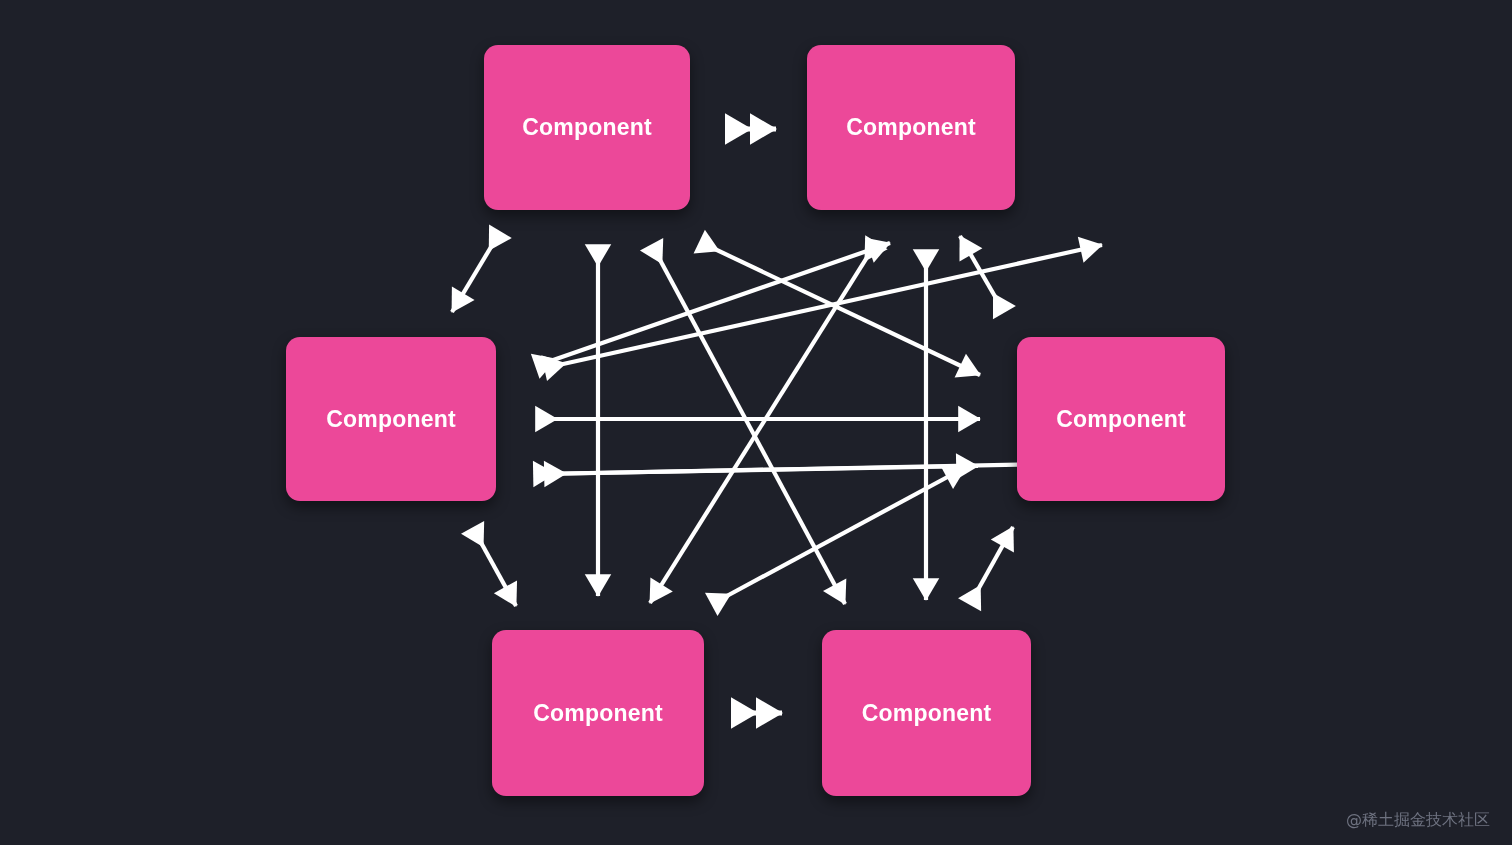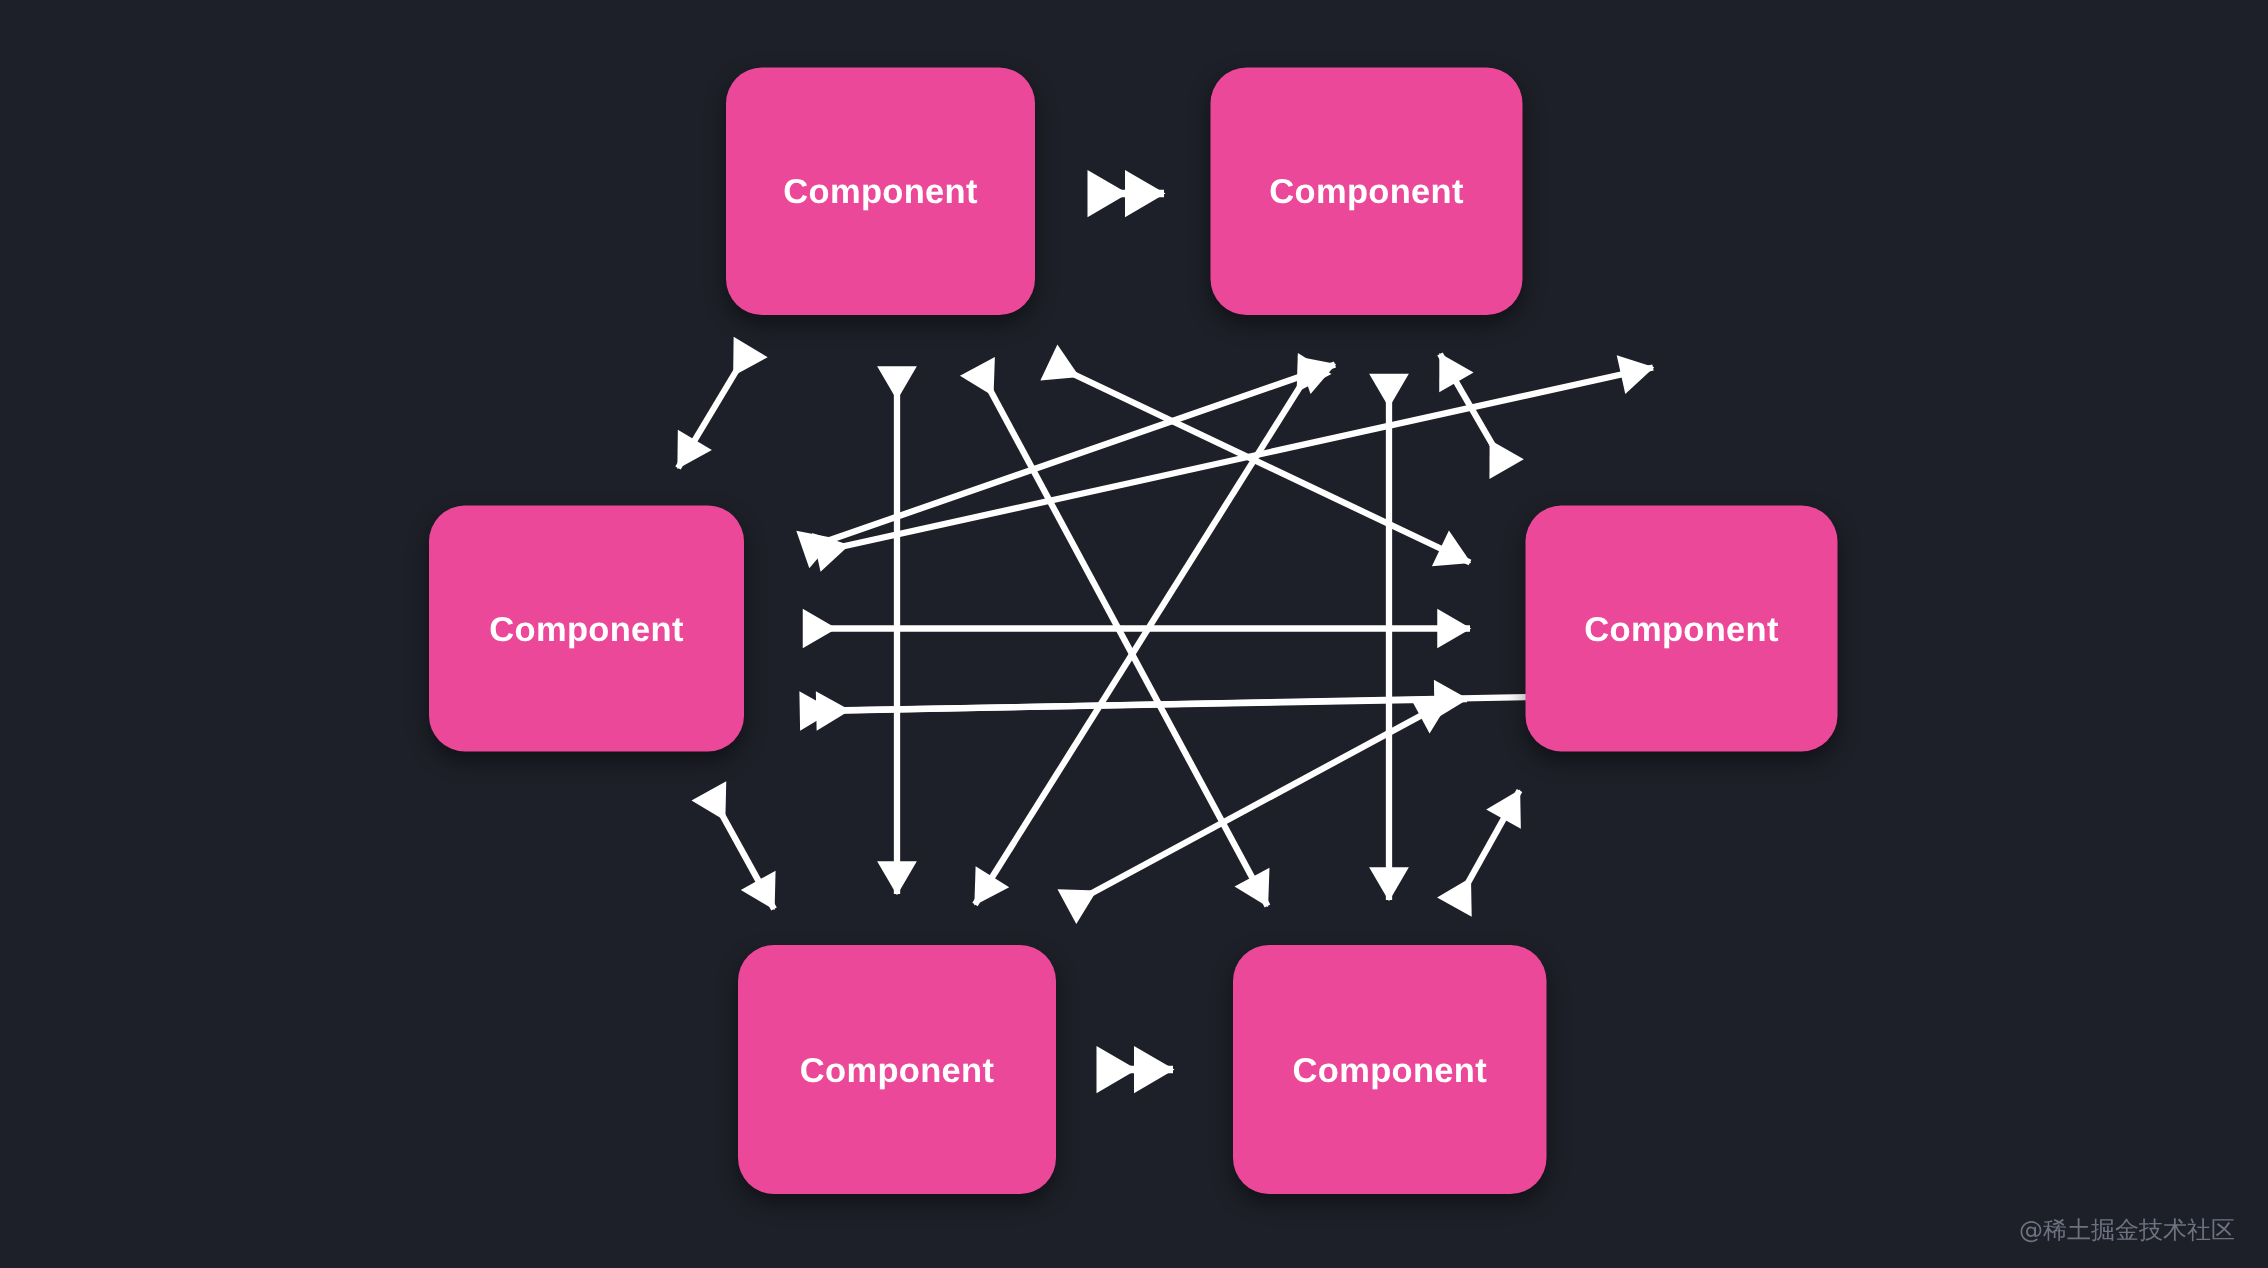--- a/index.html
+++ b/index.html
@@ -14,21 +14,21 @@
     height: 845px;
     background: #1e2029;
     overflow: hidden;
     font-family: "Liberation Sans", "DejaVu Sans", sans-serif;
   }
   .node {
     position: absolute;
     display: flex;
     align-items: center;
     justify-content: center;
-    border-radius: 24px;
+    border-radius: 14px;
     box-shadow: 0 6px 14px rgba(0,0,0,0.45);
     box-sizing: border-box;
     text-align: right;
   }
   .node-label {
     color: #ffffff;
     font-size: 23px;
     font-weight: 700;
     letter-spacing: 0.2px;
     white-space: nowrap;

